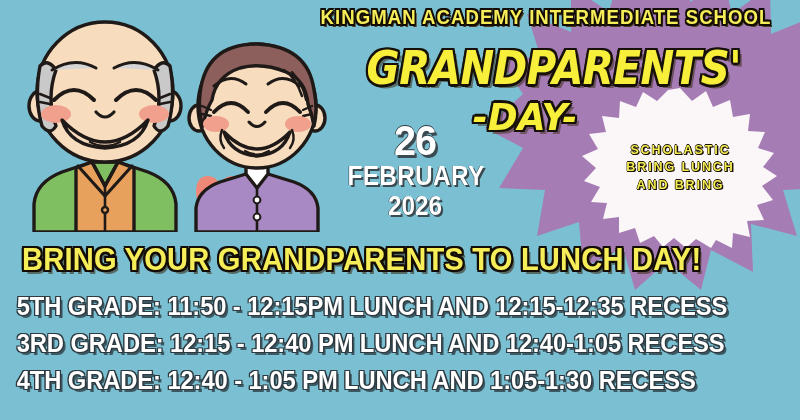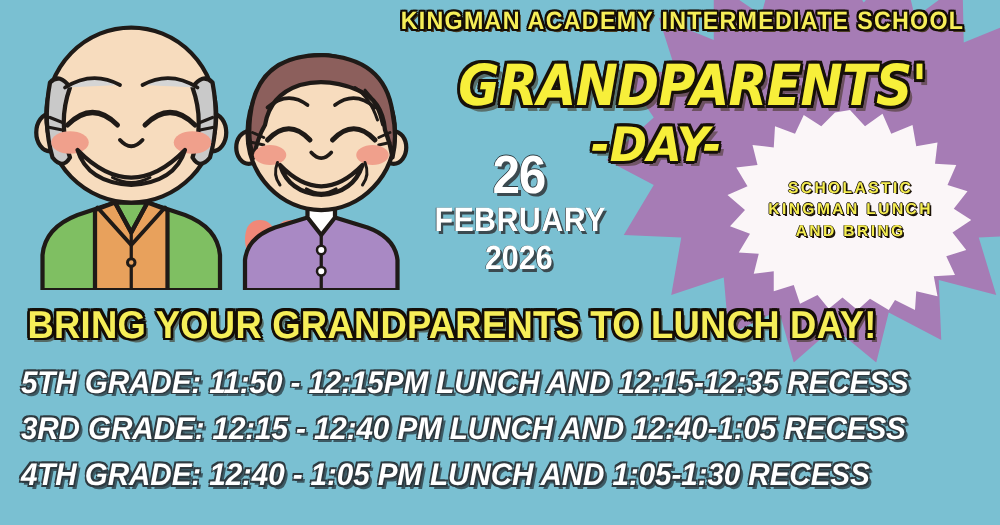--- a/index.html
+++ b/index.html
@@ -184,21 +184,20 @@
     white-space:nowrap;
     z-index:8;
   }
 
   
   .schedule{
     position:absolute;
     left:0; top:288px;
     width:668px;
     z-index:8;
-    font-style:italic;
   }
   .sched-line{
     text-align:center;
     font-family:"Liberation Sans",sans-serif;
     font-weight:bold;
     font-size:25px;
     line-height:37px;
     color:#ffffff;
     transform:scaleX(0.95);
     letter-spacing:-0.1px;
@@ -228,21 +227,21 @@
     <svg viewBox="0 0 205 160" preserveAspectRatio="none" aria-hidden="true">
       <polygon fill="#FBF6F8" points="
         102,0 114,13 128,3 135,19 152,12 155,29 172,26 170,43 187,44 180,60
         196,65 185,79 199,88 184,98 195,112 179,117 186,132 169,133 172,149
         155,145 154,160 138,152 133,160 118,151 108,160 96,150 85,159 76,148
         62,155 57,140 41,145 41,129 25,131 29,115 13,114 22,99 6,93 18,80
         4,68 20,61 11,46 28,44 24,28 41,30 42,13 58,19 65,4 79,13 90,2"></polygon>
     </svg>
     <div class="starburst-text">
       <div class="sb-line">SCHOLASTIC</div>
-      <div class="sb-line">KINGMAN LUNCH</div>
+      <div class="sb-line">BRING LUNCH</div>
       <div class="sb-line">AND BRING</div>
     </div>
   </div>
 
   <div class="characters">
     <svg viewBox="0 0 350 218" preserveAspectRatio="none" aria-hidden="true">
       <g stroke="#1F1A17" stroke-width="3.4" stroke-linejoin="round" stroke-linecap="round">
 
         <path d="M34 218 L34 190 Q36 168 62 158 L92 148 L118 148 L148 158 Q174 168 176 190 L176 218 Z" fill="#7FBF62"></path>
 

